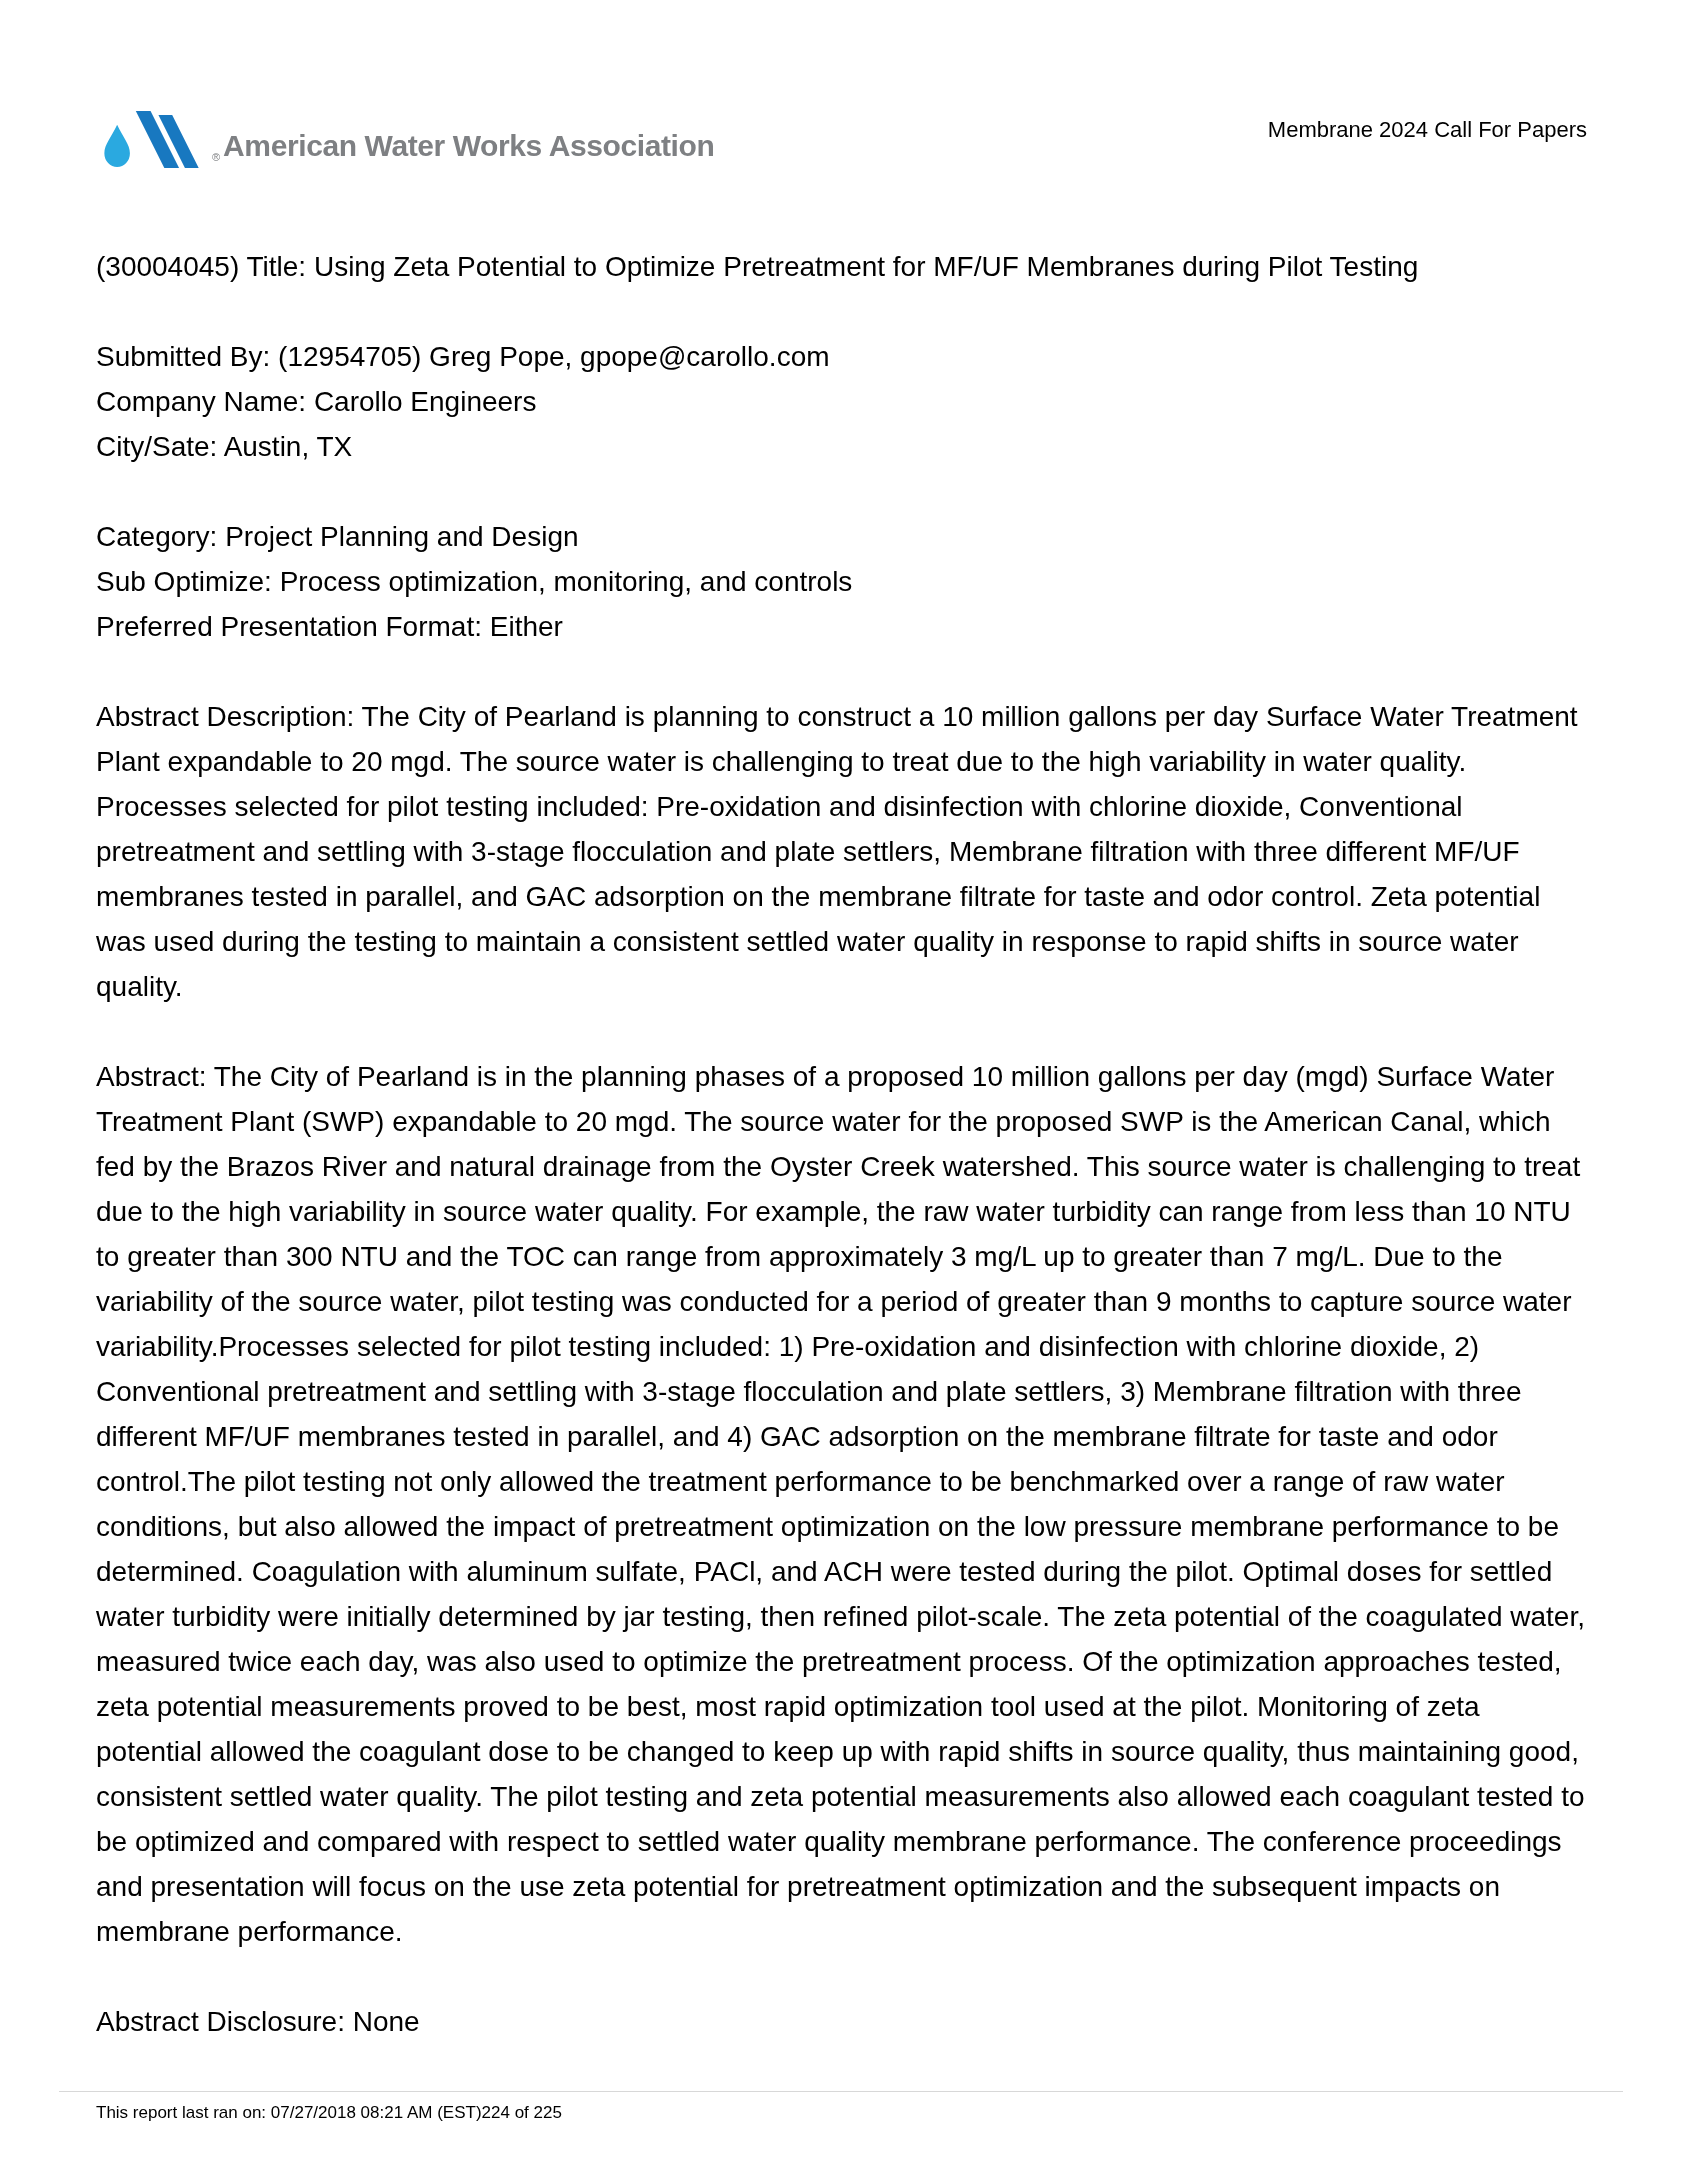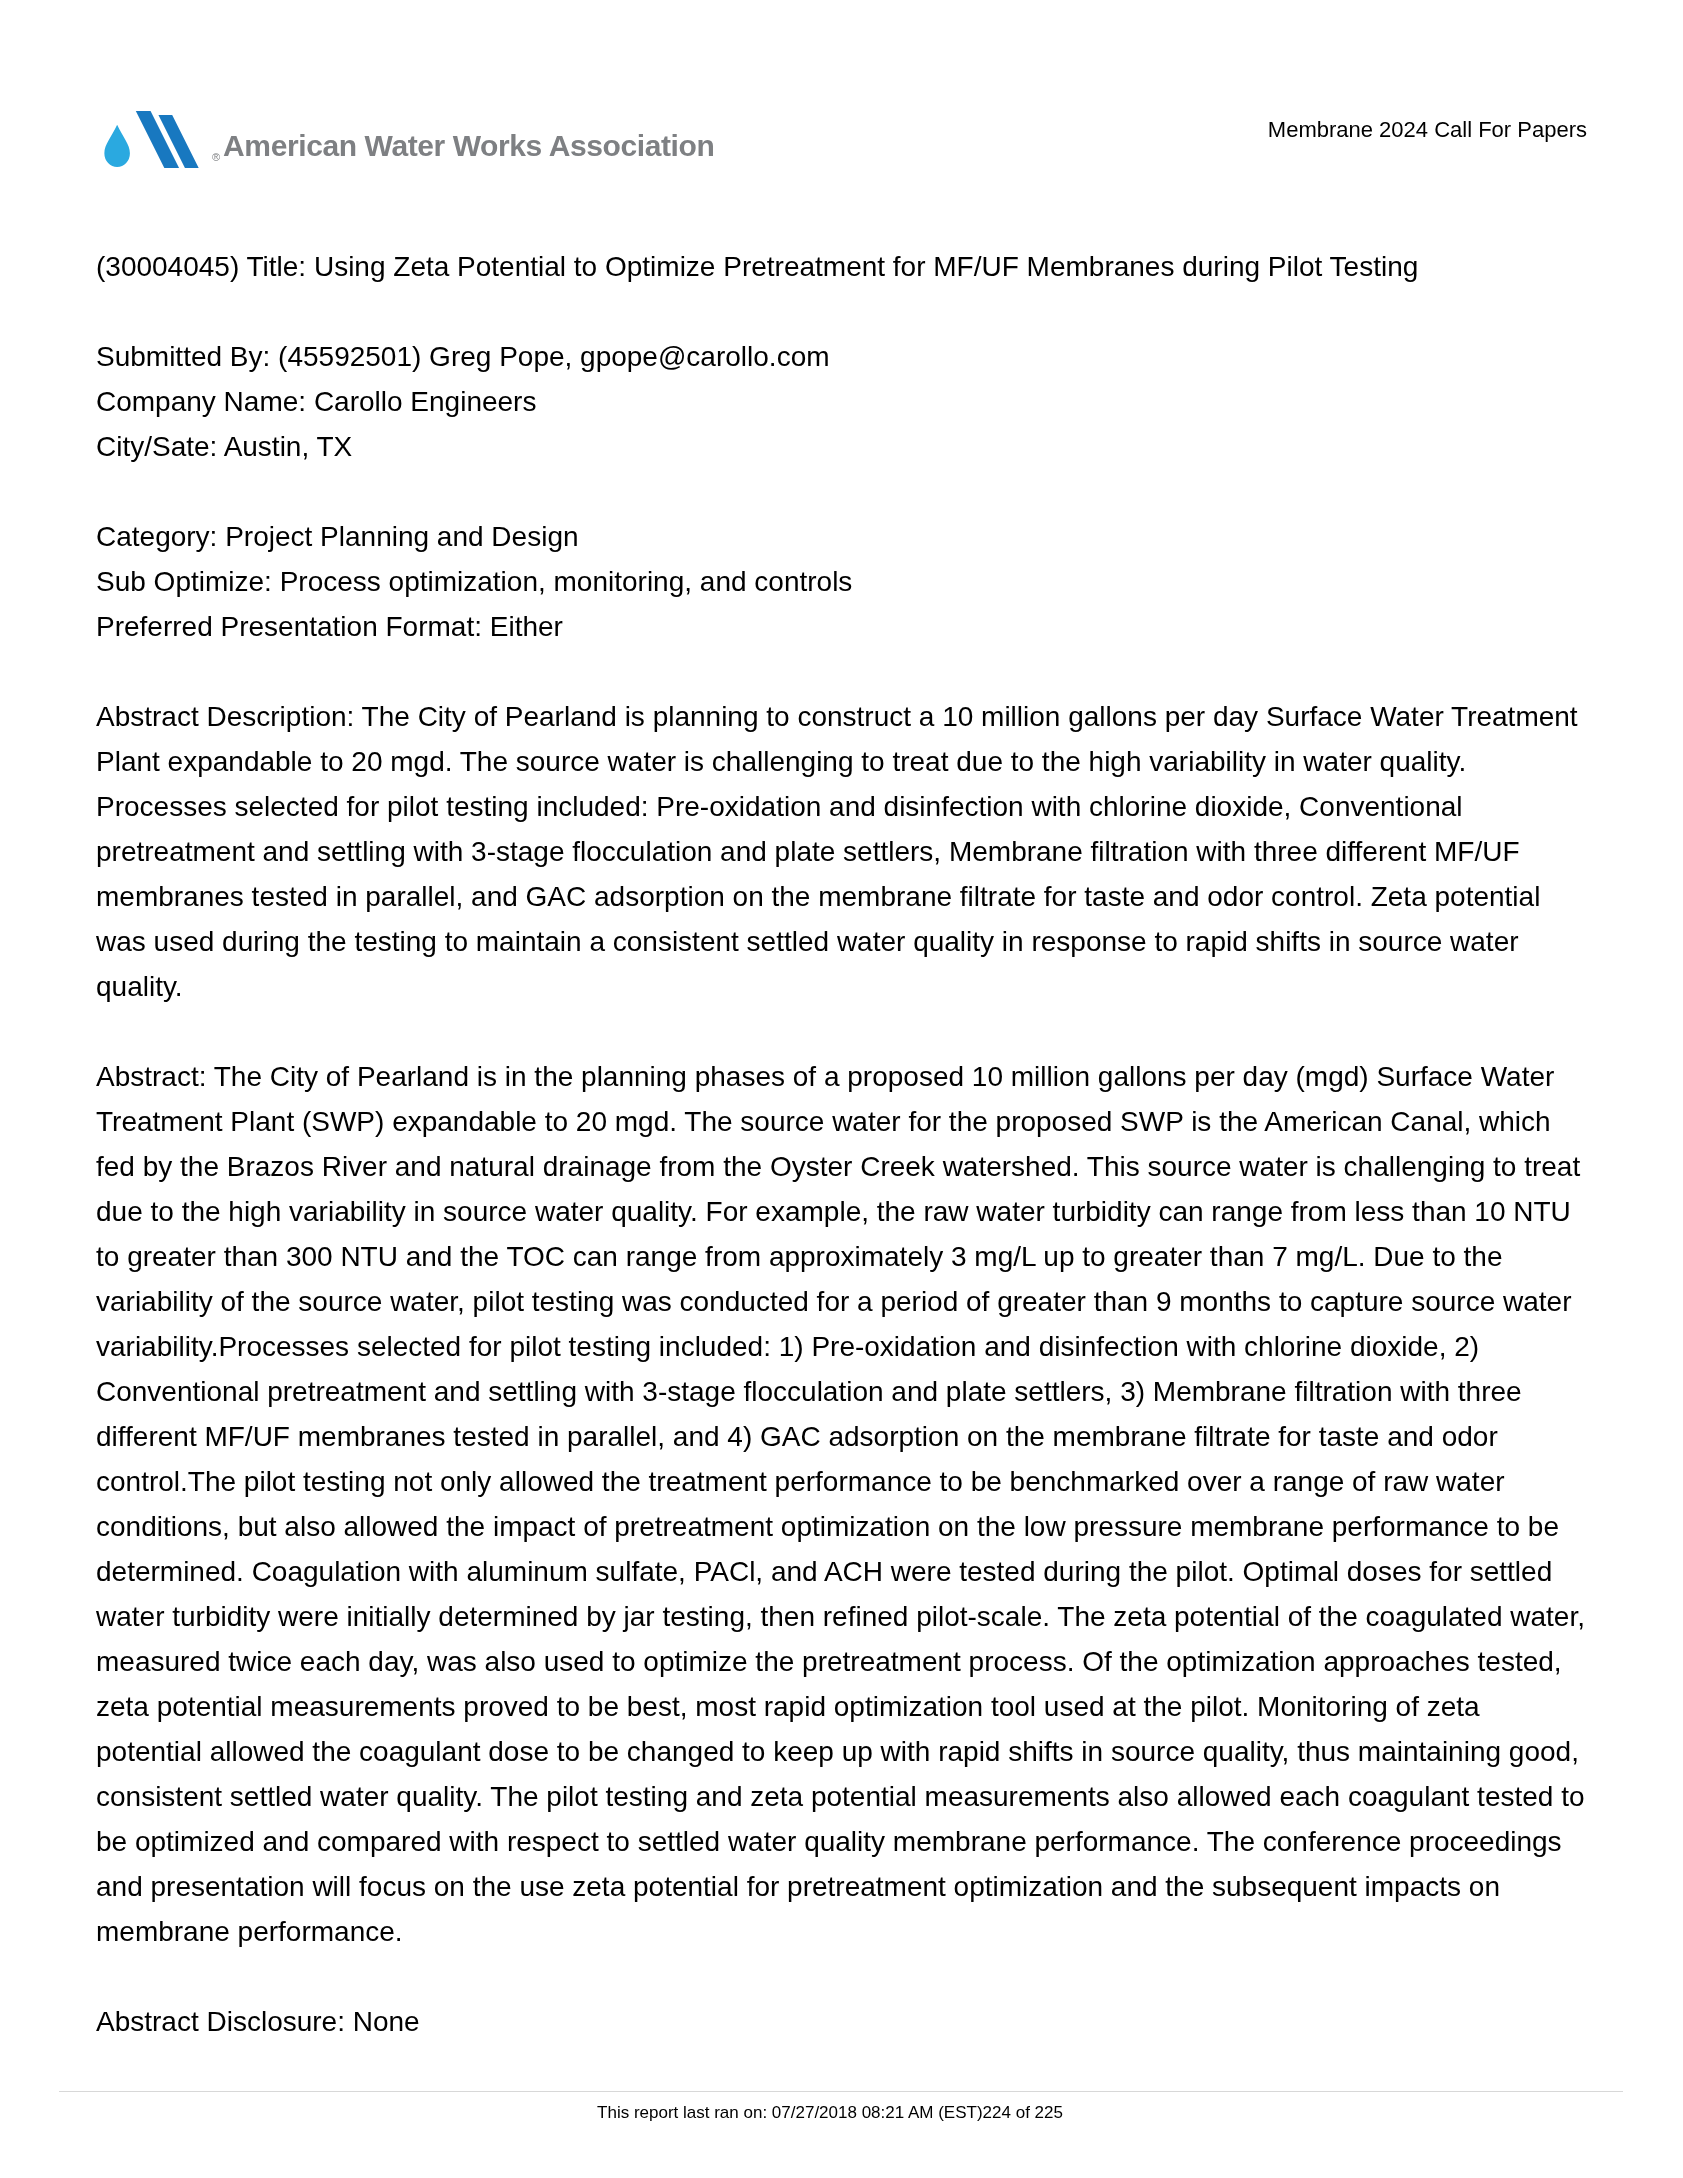--- a/index.html
+++ b/index.html
@@ -28,21 +28,21 @@
   
   p { margin: 0; font-size: 28px; line-height: 45px; }
   .group { margin-top: 45px; }
   .title-group { margin-top: 74px; }
   .para { max-width: 1491px; text-align: left; }
 
   
   .footer { position: absolute; top: 2091px; left: 59px; width: 1564px; }
   .footer-rule { border: none; border-top: 1px solid #d8d8d8; margin: 0; }
   .footer-row {
-    display: flex; justify-content: center;
+    display: flex; justify-content: flex-start;
     padding: 11px 59px 0 37px; font-size: 17px; line-height: 20px;
   }
 </style>
 </head>
 <body>
 
 <div class="page">
 
   <div class="header">
     <div class="logo">
@@ -55,21 +55,21 @@
       <span class="logo-text">American Water Works Association</span>
     </div>
     <div class="report-title">Membrane 2024 Call For Papers</div>
   </div>
 
   <div class="group title-group">
     <p><span>(30004045) Title:</span> <span>Using Zeta Potential to Optimize Pretreatment for MF/UF Membranes during Pilot Testing</span></p>
   </div>
 
   <div class="group">
-    <p><span>Submitted By:</span> <span>(45592501) Greg Pope, gpope@carollo.com</span></p>
+    <p><span>Submitted By:</span> <span>(12954705) Greg Pope, gpope@carollo.com</span></p>
     <p><span>Company Name:</span> <span>Carollo Engineers</span></p>
     <p><span>City/Sate:</span> <span>Austin, TX</span></p>
   </div>
 
   <div class="group">
     <p><span>Category:</span> <span>Project Planning and Design</span></p>
     <p><span>Sub Optimize:</span> <span>Process optimization, monitoring, and controls</span></p>
     <p><span>Preferred Presentation Format:</span> <span>Either</span></p>
   </div>
 

